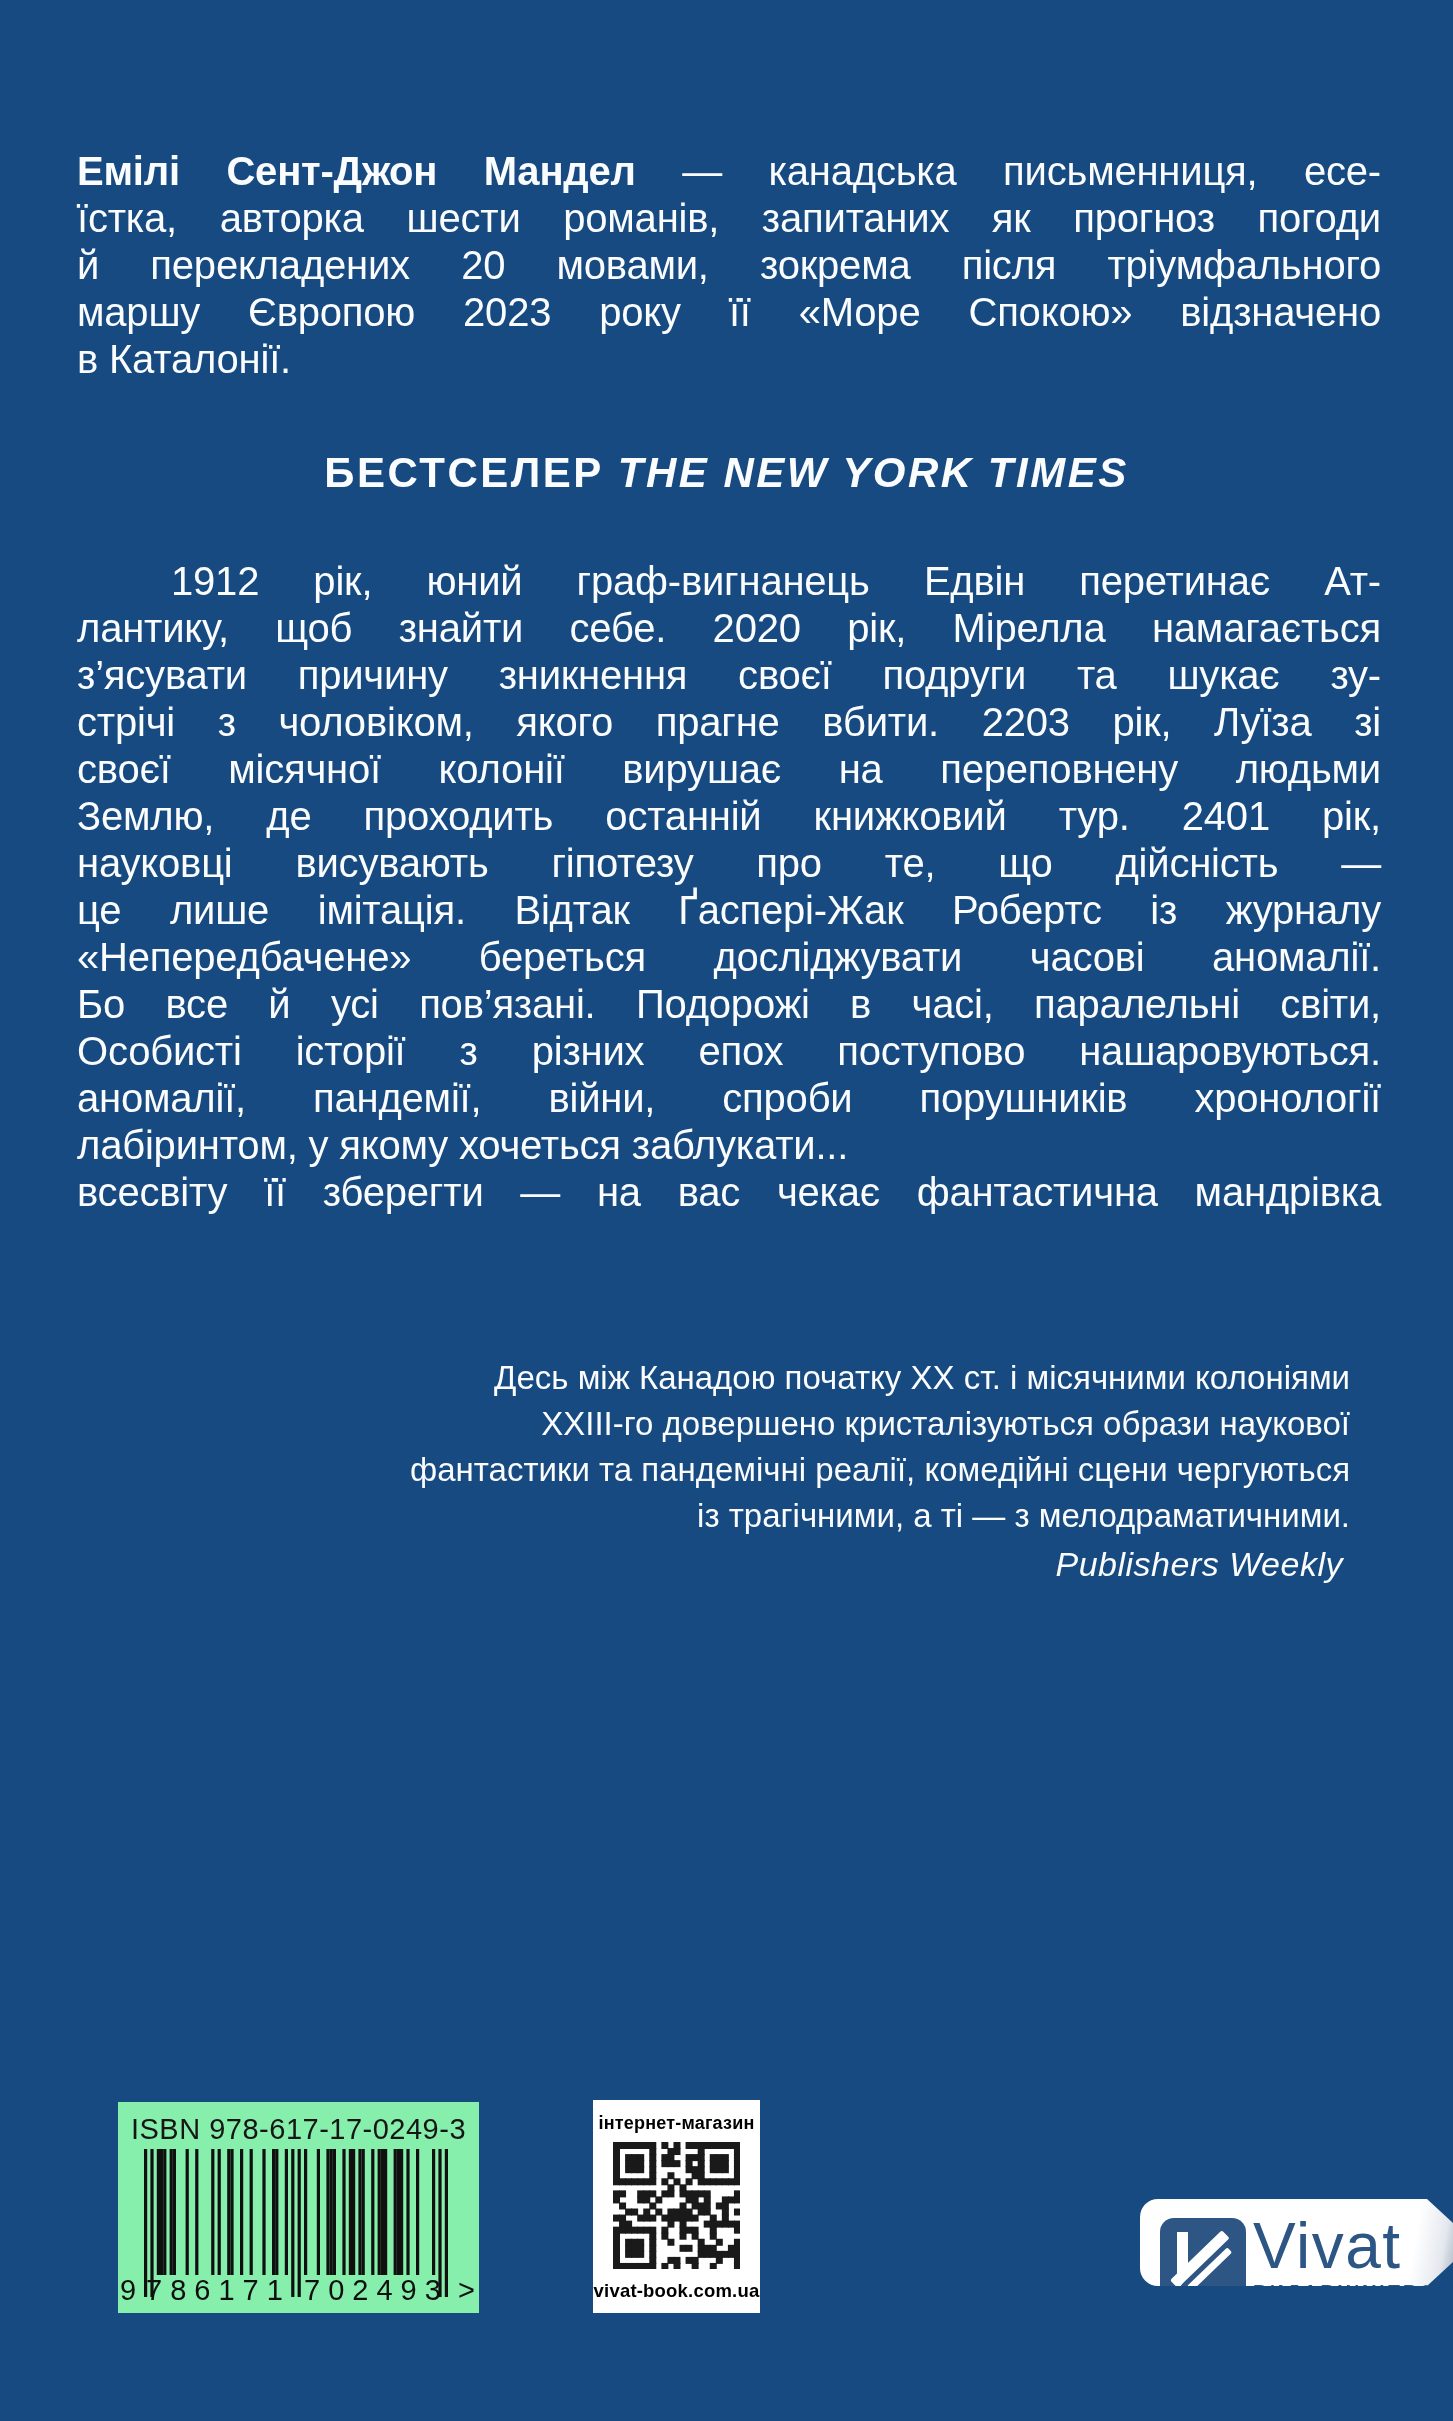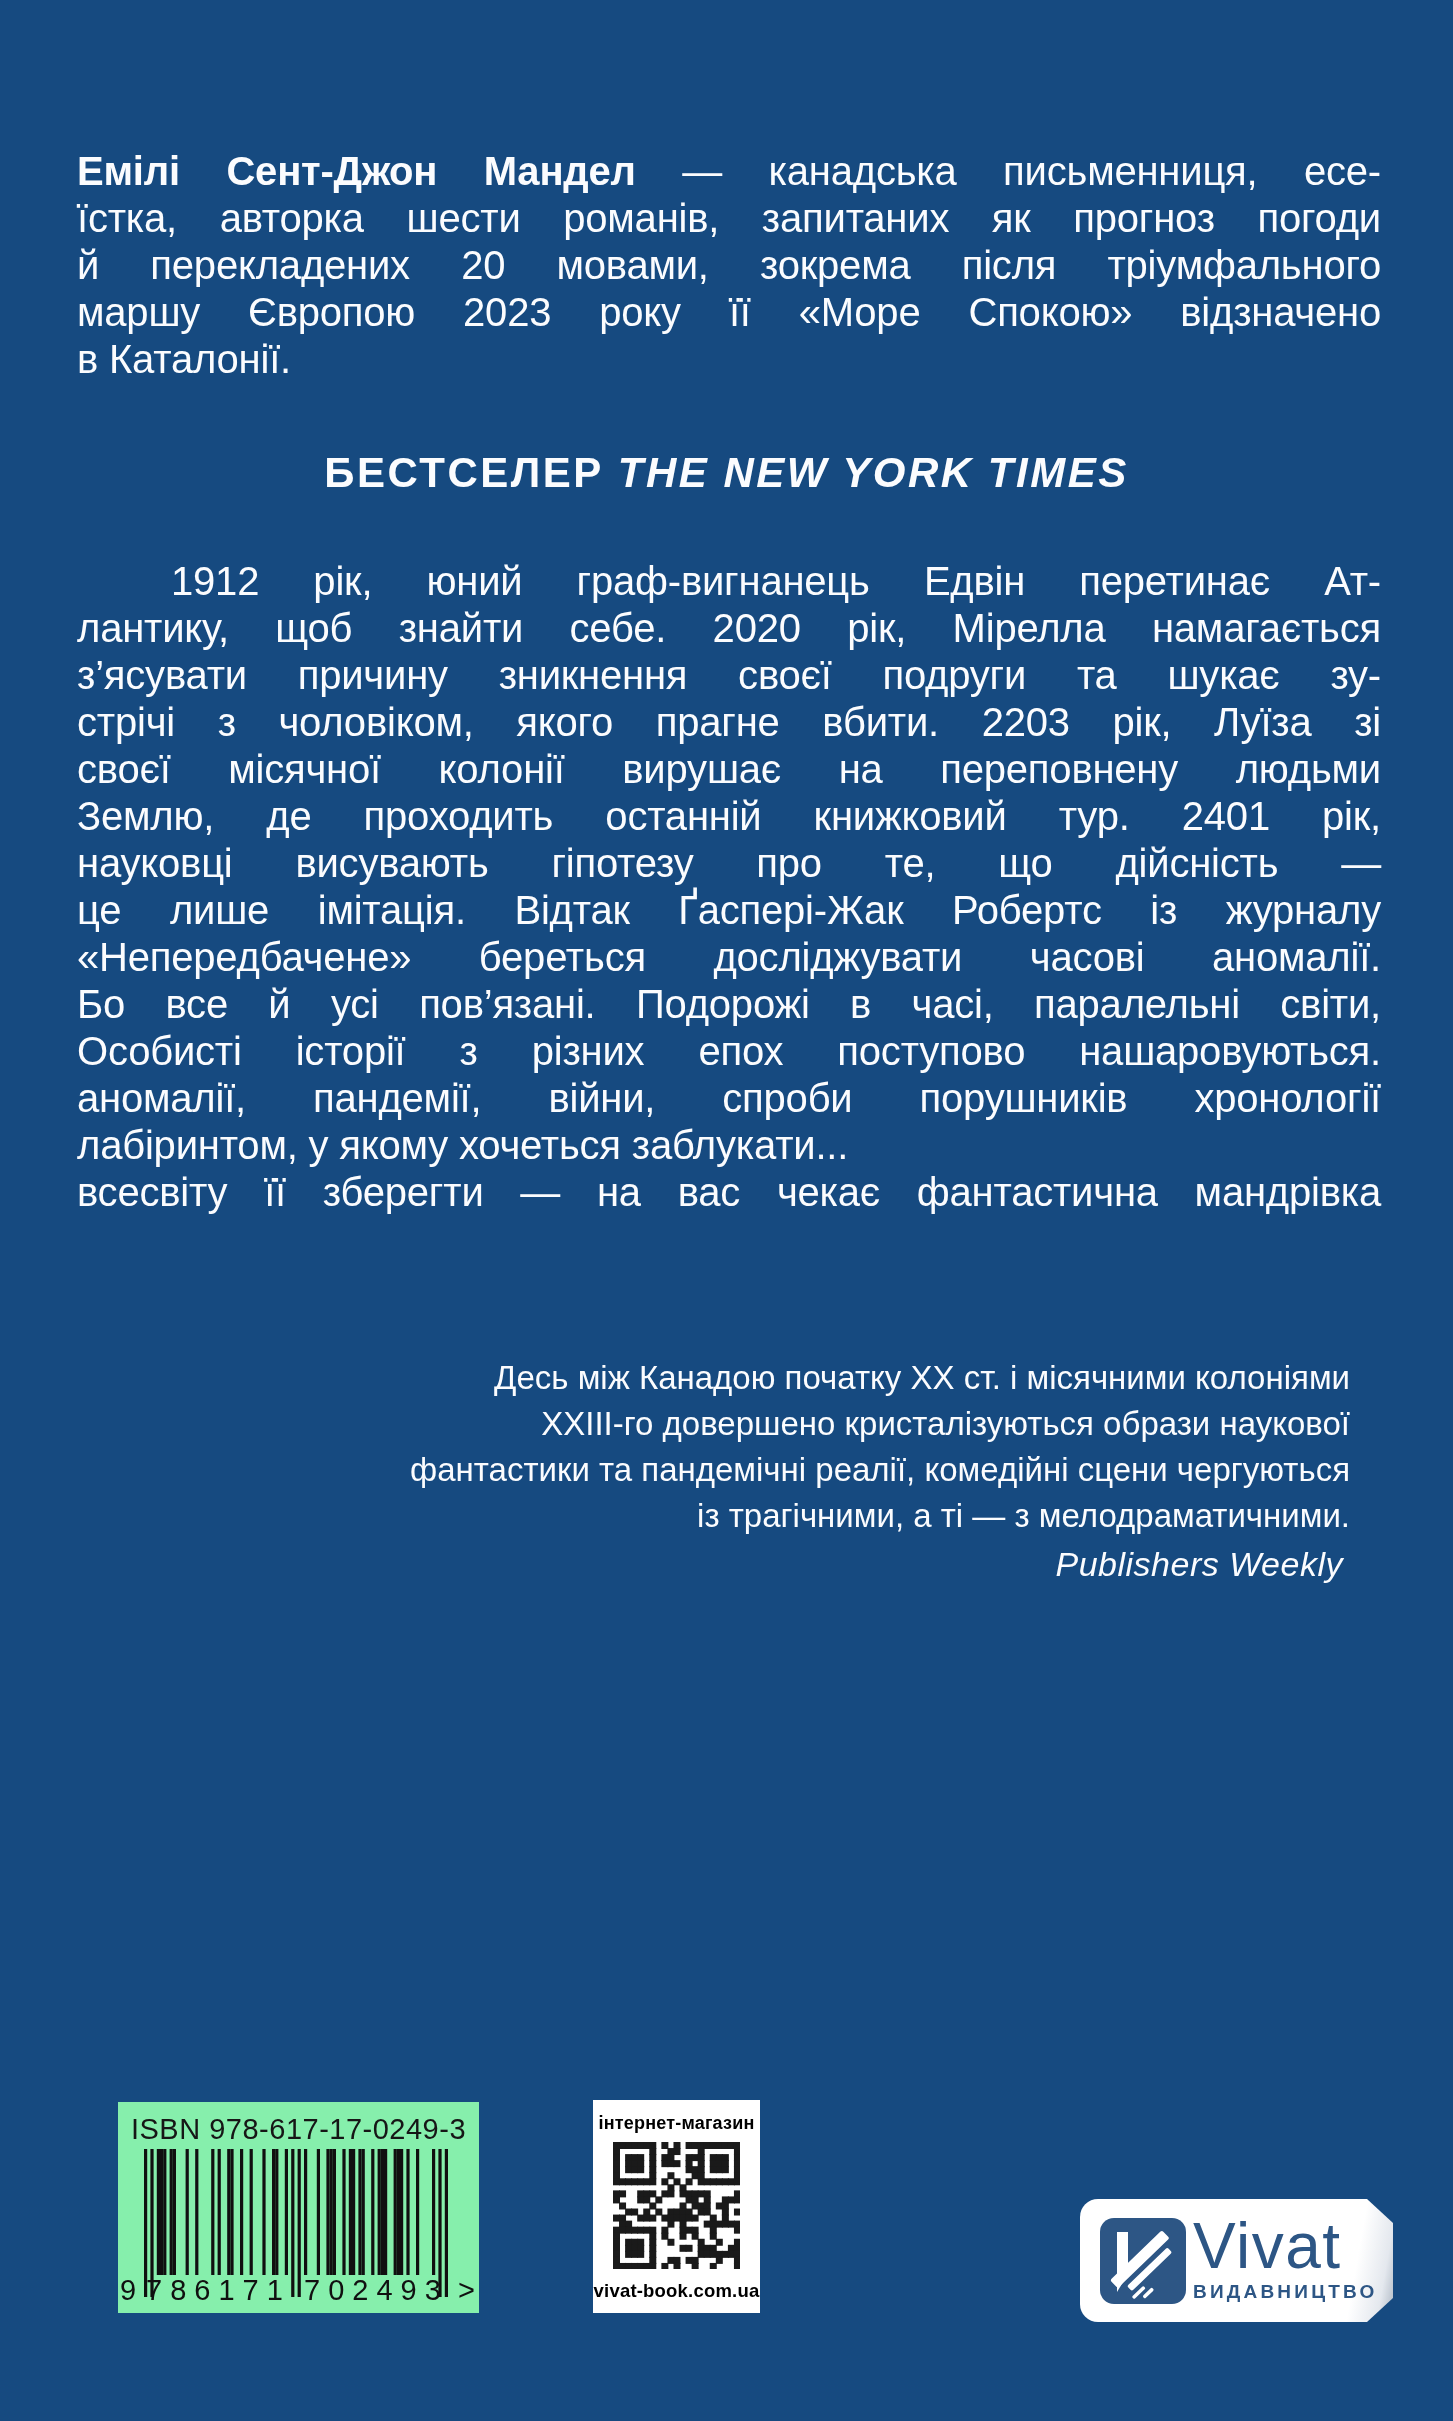--- a/index.html
+++ b/index.html
@@ -37,21 +37,21 @@
   .bc-g2{left:186px;width:134px;text-align:center;letter-spacing:8px;}
   .bc-arrow{right:4px;}
   
   .qr-box{position:absolute;left:593px;top:2100px;width:167px;height:213px;background:#ffffff;color:#000000;}
   .qr-top{position:absolute;left:0;top:13px;width:100%;text-align:center;
           font-size:18px;font-weight:600;letter-spacing:0.2px;white-space:nowrap;}
   .qr-svg{position:absolute;left:20px;top:42px;}
   .qr-bottom{position:absolute;left:0;bottom:11px;width:100%;text-align:center;
              font-size:18.5px;font-weight:700;letter-spacing:0.2px;white-space:nowrap;}
   
-  .logo-box{position:absolute;left:1080px;top:2199px;width:313px;height:123px;
+  .logo-box{position:absolute;left:1140px;top:2199px;width:313px;height:87px;
             background:linear-gradient(100deg,#ffffff 86%,#e4e8ee 95%,#aeb8c4 100%);
             border-radius:18px 0 0 18px;
             clip-path:polygon(0 0, calc(100% - 26px) 0, 100% 24px, 100% calc(100% - 24px), calc(100% - 26px) 100%, 0 100%);}
   .logo-icon{position:absolute;left:20px;top:19px;width:86px;height:86px;}
   .logo-text{position:absolute;left:113px;top:16px;color:#2d5685;}
   .logo-name{font-size:64px;line-height:62px;font-weight:400;letter-spacing:1.5px;}
   .logo-sub{font-size:19px;font-weight:600;letter-spacing:3.2px;margin-top:4px;}
 </style>
 </head>
 <body>

